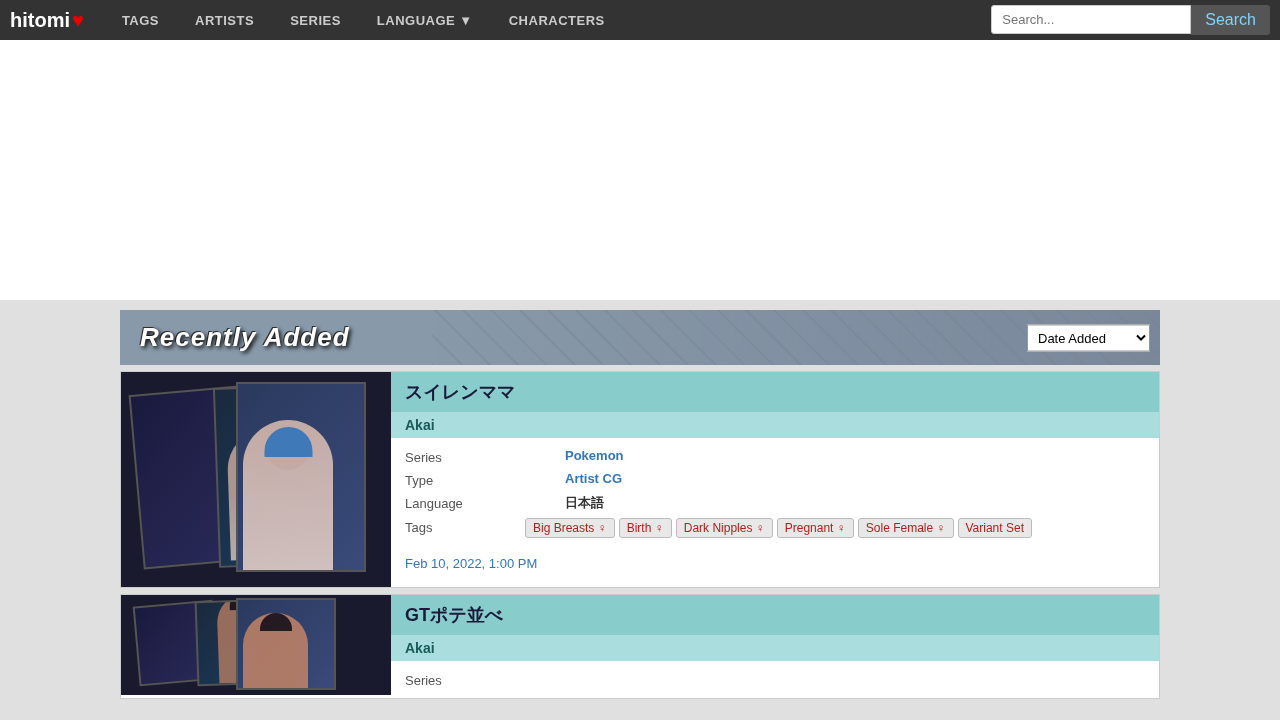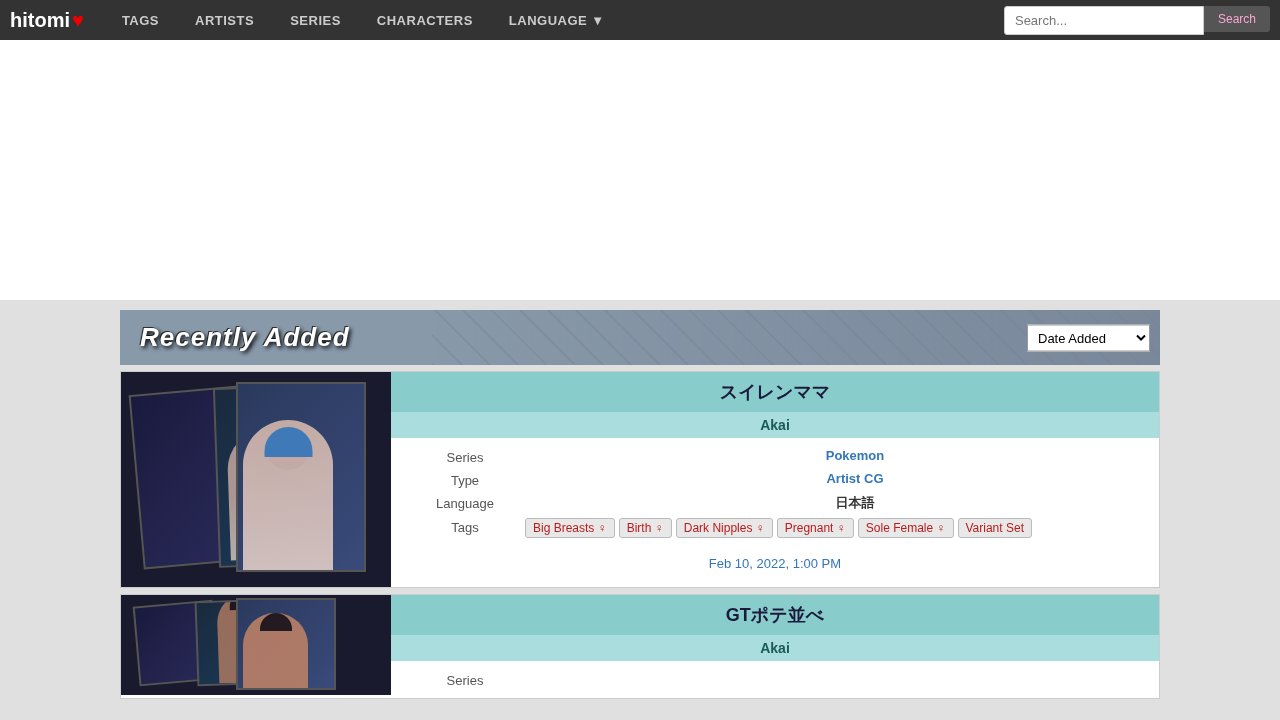--- a/index.html
+++ b/index.html
@@ -41,25 +41,25 @@
       padding: 6px 10px;
       border: 1px solid #ccc;
       border-radius: 3px 0 0 3px;
       font-size: 13px;
       width: 200px;
       outline: none;
     }
     .search-area button {
       padding: 6px 14px;
       background: #555;
-      color: #f9a8d4;
+      color: #7dd3fc;
       border: none;
       border-radius: 0 3px 3px 0;
       cursor: pointer;
-      font-size: 12px;
+      font-size: 16px;
     }
 
     
     #ad-area {
       background: #fff;
       width: 100%;
       height: 260px;
       display: flex;
       align-items: center;
       justify-content: center;
@@ -183,21 +183,20 @@
       transform: translateX(-50%);
       width: 44px;
       height: 30px;
       background: #2255aa;
       border-radius: 22px 22px 0 0;
     }
 
     .entry-info {
       flex: 1;
       padding: 0;
-      text-align: center;
     }
     .entry-title-bar {
       background: #88cccc;
       padding: 8px 14px;
       font-size: 18px;
       font-weight: bold;
       color: #1a1a3a;
     }
     .entry-title-bar.teal { background: #88cccc; }
     .entry-artist-bar {
@@ -294,22 +293,22 @@
 
 <div id="navbar">
   <a href="#" id="logo">
     <span>hitomi</span>
       <span class="heart">♥</span>
   </a>
   <nav class="nav-links">
     <a href="#" class="nav-link">TAGS</a>
     <a href="#" class="nav-link">ARTISTS</a>
     <a href="#" class="nav-link">SERIES</a>
+    <a href="#" class="nav-link lang-link">LANGUAGE ▼</a>
     <a href="#" class="nav-link">CHARACTERS</a>
-    <a href="#" class="nav-link lang-link">LANGUAGE ▼</a>
   </nav>
   <div class="search-area">
     <input type="text" placeholder="Search..." style="">
     <button>Search</button>
   </div>
 </div>
 
 <div id="ad-area">
   
 </div>

